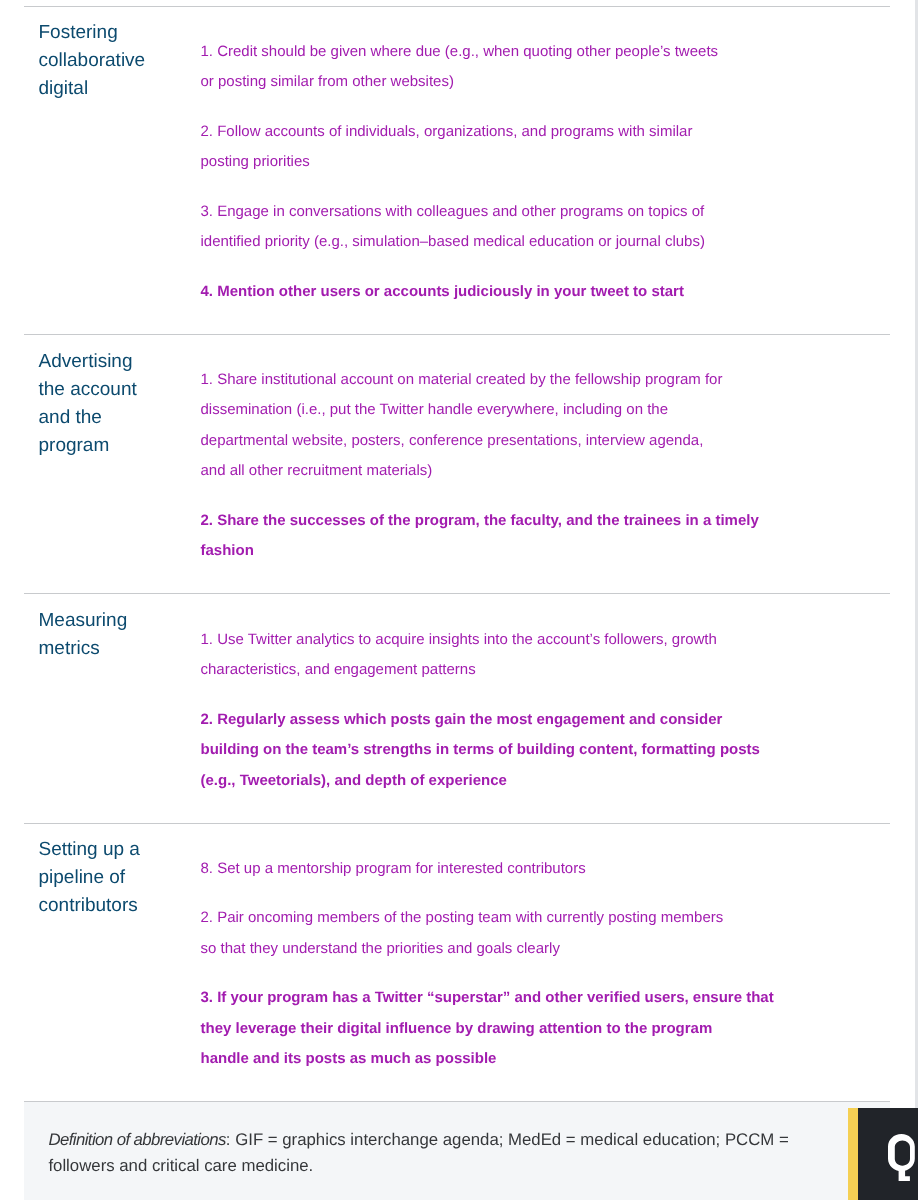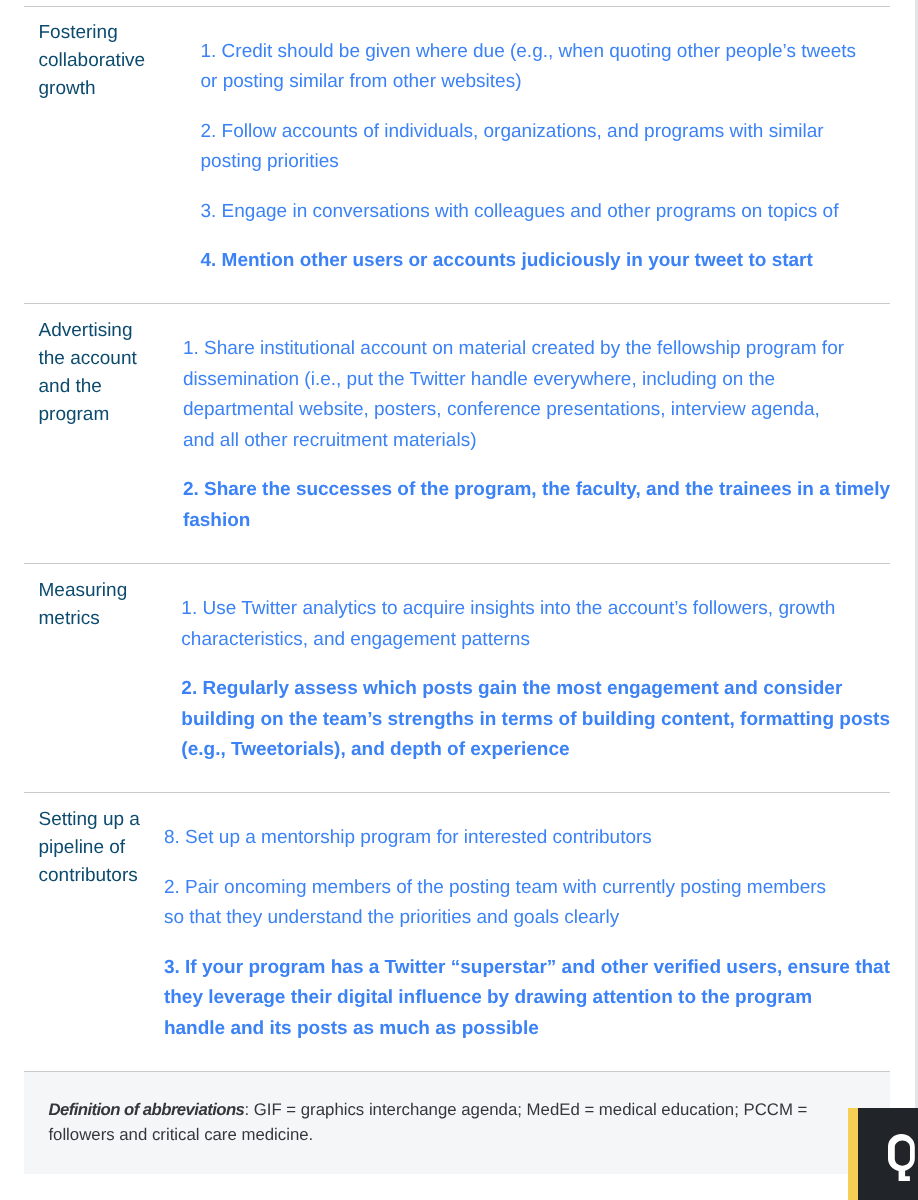--- a/index.html
+++ b/index.html
@@ -10,45 +10,45 @@
     -webkit-font-smoothing:antialiased;
     text-rendering:geometricPrecision;
   }
   .page { position:relative; width:918px; height:1200px; background:#fff; overflow:hidden; }
   .scroll-edge { position:absolute; top:0; right:0; width:3.4px; height:1200px; background:#e2e4e7; }
   .table { position:absolute; left:24px; top:5.6px; width:866px; }
   .row { display:flex; border-top:1.5px solid #c8cacd; }
   .cell-head { width:166px; padding-top:12.8px; padding-left:14.5px; box-sizing:border-box;
     color:#0c4a6e; font-size:19px; line-height:28px; }
   .cell-body { flex:1; padding-top:30.2px; padding-bottom:26.7px; padding-left:10.5px; box-sizing:border-box;
-    color:#3b82f6; font-size:19px; line-height:30.47px; }
+    color:#a21caf; font-size:15px; line-height:30.47px; }
   .cell-body p { margin:0 0 19px 0; white-space:pre; }
   .cell-body p:last-child { margin-bottom:0;font-weight:bold; }
   .footer { border-top:1.5px solid #c8cacd; background:#f4f6f8; padding:24.8px 24px 26px 24.4px;
     color:#35373a; font-size:16.8px; line-height:25.6px; }
-  .footer i { font-style:italic; font-weight:bold; letter-spacing:-0.58px;text-align:right; }
+  .footer i { font-style:italic; font-weight:normal; letter-spacing:-0.58px;text-align:right; }
   .badge { position:absolute; left:848px; top:1108px; width:70px; height:92px;
     background:#212429; border-left:10.5px solid #f5d054; box-sizing:border-box; }
   .badge .qwrap { position:absolute; left:30.1px; top:26.1px; width:26.8px; height:47.2px; }
 </style>
 </head>
 <body>
 
 <div class="page">
   <div class="table">
     <div class="row">
       <div class="cell-head">
         <div>Fostering</div>
         <div>collaborative</div>
-        <div>growth</div>
+        <div>digital</div>
       </div>
       <div class="cell-body">
         <p><span>1. Credit should be given where due (e.g., when quoting other people’s tweets</span><br><span>or posting similar from other websites)</span></p>
         <p><span>2. Follow accounts of individuals, organizations, and programs with similar</span><br><span>posting priorities</span></p>
-        <p><span>3. Engage in conversations with colleagues and other programs on topics of</span><br></p>
+        <p><span>3. Engage in conversations with colleagues and other programs on topics of</span><br><span>identified priority (e.g., simulation–based medical education or journal clubs)</span></p>
         <p><span>4. Mention other users or accounts judiciously in your tweet to start</span></p>
       </div>
     </div>
     <div class="row">
       <div class="cell-head">
         <div>Advertising</div>
         <div>the account</div>
         <div>and the</div>
         <div>program</div>
       </div>

